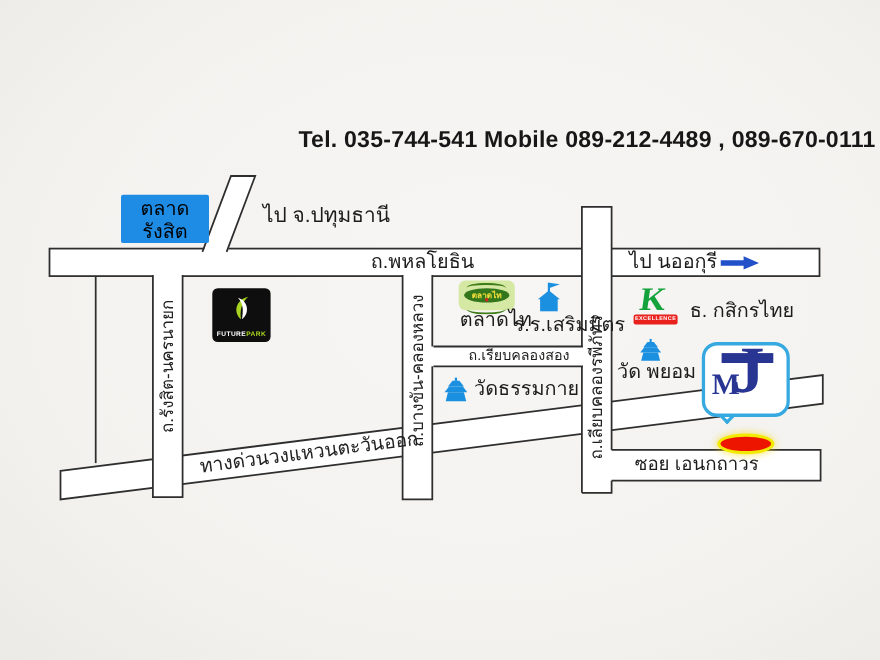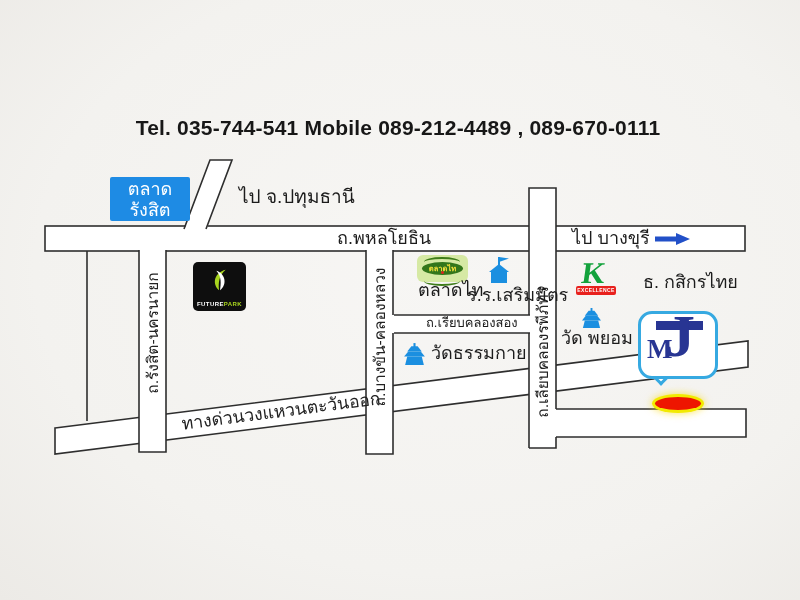--- a/index.html
+++ b/index.html
@@ -4,34 +4,34 @@
 <style>
   html,body{margin:0;padding:0;}
   .stage{
     position:relative;width:800px;height:600px;overflow:hidden;
     background:radial-gradient(ellipse at 55% 45%, #f7f6f4 0%, #f3f2ef 65%, #eceae6 100%);
     font-family:"Liberation Sans", sans-serif;color:#1c1c1c;
   }
   .abs{position:absolute;}
   .lbl{position:absolute;white-space:nowrap;font-size:18px;color:#1c1c1c;line-height:1.1;}
   .tel{
-    position:absolute;left:0;top:116px;width:796px;text-align:center;
+    position:absolute;left:0;top:116px;width:796px;text-align:right;
     font-size:21px;font-weight:bold;letter-spacing:.2px;color:#171717;
   }
   .vlab{
     position:absolute;white-space:nowrap;font-size:15.5px;color:#222;
     transform:translate(-50%,-50%) rotate(-90deg);
   }
   .exp-lab{
     position:absolute;white-space:nowrap;font-size:17.5px;color:#222;
     transform:translate(-50%,-50%) rotate(-7.3deg);
   }
   .bluebox{
     position:absolute;left:110px;top:177px;width:80px;height:44px;
-    background:#1e8be4;color:#ffffff;text-align:center;font-size:18px;line-height:21px;
+    background:#1e8be4;color:#000000;text-align:center;font-size:18px;line-height:21px;
     padding-top:2px;box-sizing:border-box;border-radius:2px;
   }
   
   .fp{position:absolute;left:193px;top:262px;width:53px;height:49px;background:#0e0e0e;border-radius:5px;}
   .fp .txt{position:absolute;bottom:4px;left:0;width:100%;text-align:center;font-size:6px;font-weight:bold;letter-spacing:.4px;color:#fff;}
   .fp .txt .grn{color:#a8d41f;}
   
   .tt{position:absolute;left:417px;top:255px;width:51px;height:27px;background:#d6e9a4;border-radius:6px;}
   .tt .oval{position:absolute;left:5px;top:7px;width:41px;height:13px;background:#33761b;border-radius:50%;
             color:#f7e23c;font-size:7.5px;font-weight:bold;text-align:center;line-height:13px;}
@@ -97,29 +97,30 @@
     <path d="M556,409 L746,409 L746,437 L556,437" fill="none" stroke="#2e2e2e" stroke-width="1.6"></path>
   </svg>
 
   <div class="bluebox">
     <div>ตลาด</div>
     <div>รังสิต</div>
   </div>
 
   <div class="lbl" style="left:239px;top:187px;font-size:19px;">ไป จ.ปทุมธานี</div>
   <div class="lbl" style="left:337px;top:229px;text-align:right;">ถ.พหลโยธิน</div>
-  <div class="lbl" style="left:572px;top:229px;">ไป บางขุรี</div>
+  <div class="lbl" style="left:572px;top:229px;">ไป นออกุรี</div>
   <svg class="icon" style="left:655px;top:232px;" width="36" height="14" viewBox="0 0 36 14">
     <polygon points="0,4.5 21,4.5 21,1 35,7 21,13 21,9.5 0,9.5" fill="#2250c8"></polygon>
   </svg>
   <div class="vlab" style="left:152px;top:333px;">ถ.รังสิต-นครนายก</div>
   <div class="vlab" style="left:379px;top:337px;">ถ.บางขัน-คลองหลวง</div>
   <div class="vlab" style="left:542px;top:352px;">ถ.เลียบคลองรพีภัทร</div>
   <div class="lbl" style="left:426px;top:316px;font-size:13px;">ถ.เรียบคลองสอง</div>
   <div class="exp-lab" style="left:281px;top:411px;">ทางด่วนวงแหวนตะวันออก</div>
+  <div class="lbl" style="left:577px;top:413px;font-size:17px;">ซอย เอนกถาวร</div>
 
   <div class="fp">
     <svg class="icon" style="left:13px;top:5px;" width="28" height="28" viewBox="0 0 30 30">
       <path d="M14,25 C6,18 9,6 21,3 C14,9 13,17 14,25 Z" fill="#a8d41f"></path>
       <path d="M15,25 C23,19 21,7 11,4 C17,10 16,18 15,25 Z" fill="#ffffff"></path>
     </svg>
     <div class="txt"><span>FUTURE</span><span class="grn">PARK</span></div>
   </div>
 
   <div class="tt">
@@ -143,21 +144,21 @@
     <polygon points="6,8 20,8 16,3 10,3" fill="#1b8fe0"></polygon>
     <polygon points="3,13 23,13 19,8 7,8" fill="#1b8fe0"></polygon>
     <polygon points="4,21 22,21 20,13 6,13" fill="#1b8fe0"></polygon>
   </svg>
   <div class="lbl" style="left:431px;top:344px;">วัดธรรมกาย</div>
 
   <div class="kb">
     <span class="k">K</span>
     <div class="band">EXCELLENCE</div>
   </div>
-  <div class="lbl" style="left:643px;top:273px;">ธ. กสิกรไทย</div>
+  <div class="lbl" style="left:627px;top:273px;">ธ. กสิกรไทย</div>
 
   <svg class="icon" style="left:579px;top:308px;" width="25" height="21" viewBox="0 0 26 22">
     <line x1="13" y1="0" x2="13" y2="4" stroke="#1b8fe0" stroke-width="2"></line>
     <polygon points="6,8 20,8 16,3 10,3" fill="#1b8fe0"></polygon>
     <polygon points="3,13 23,13 19,8 7,8" fill="#1b8fe0"></polygon>
     <polygon points="4,21 22,21 20,13 6,13" fill="#1b8fe0"></polygon>
   </svg>
   <div class="lbl" style="left:561px;top:329px;">วัด พยอม</div>
 
   <div class="mj-tail"></div>

